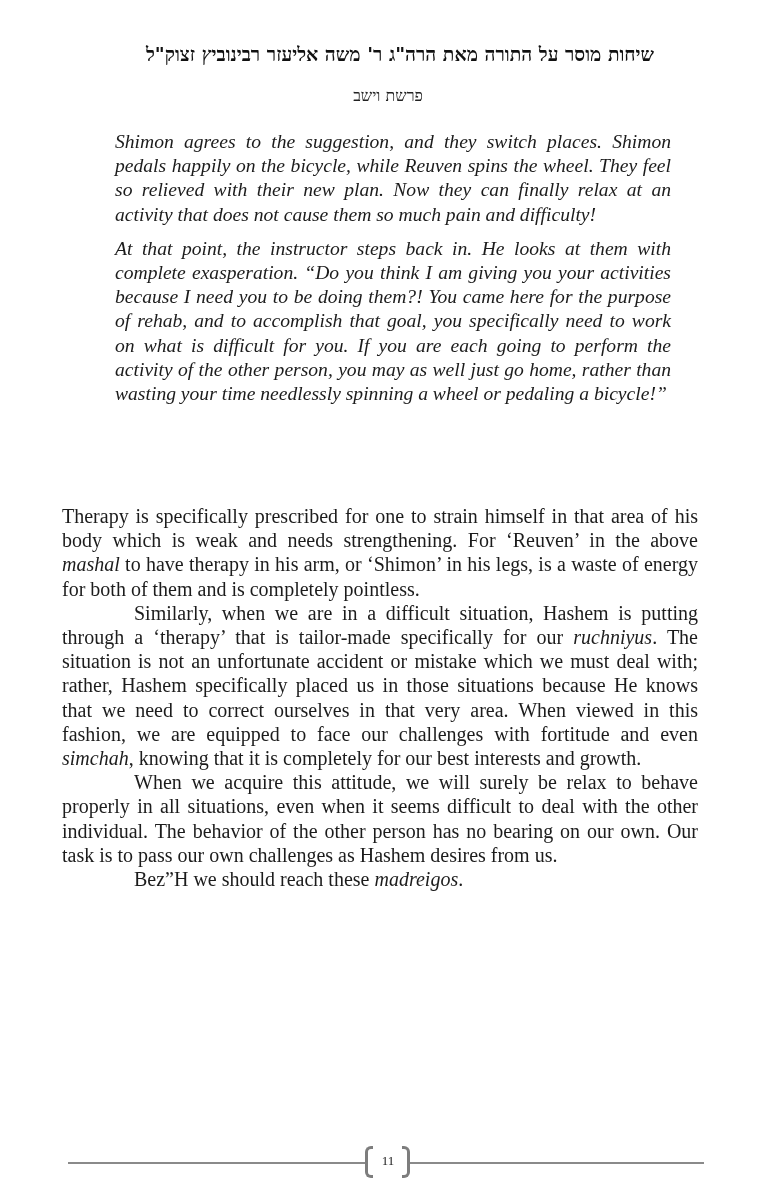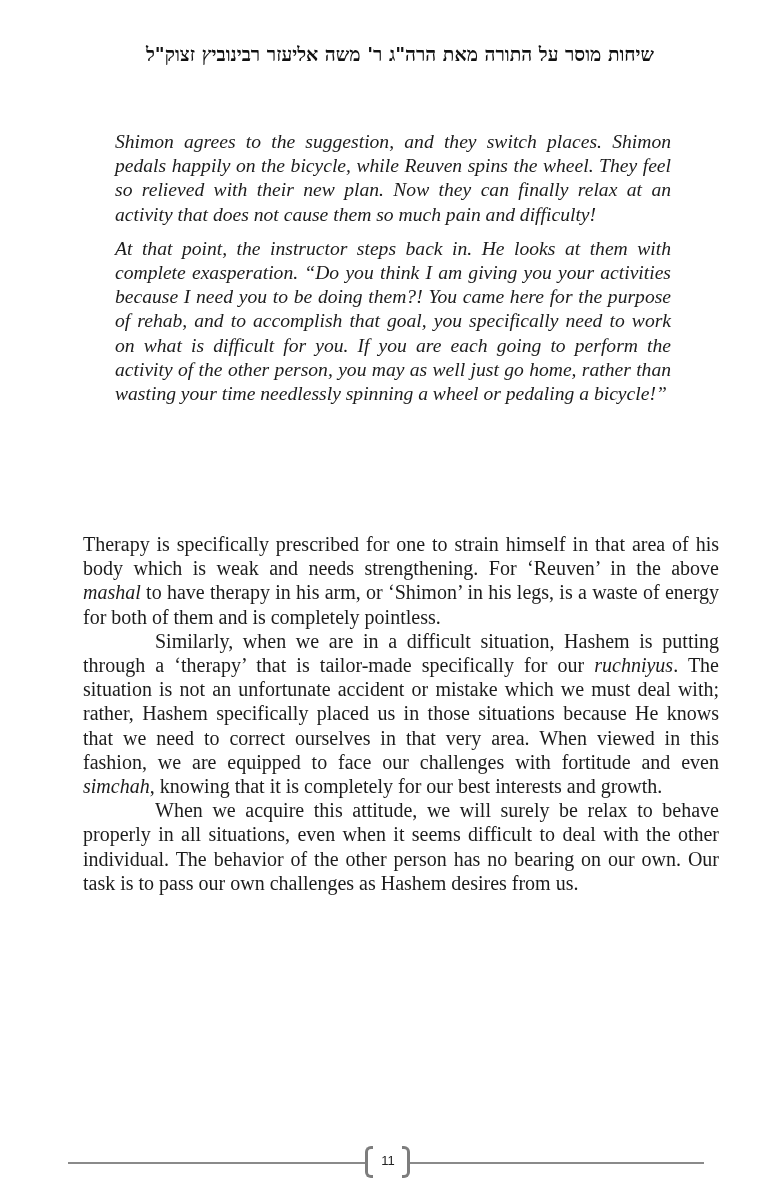--- a/index.html
+++ b/index.html
@@ -16,60 +16,62 @@
       text-align: center; direction: rtl;
       font-family: "DejaVu Serif", serif; font-size: 16px; line-height: 24px; color: #222;
     }
     .story {
       position: absolute; top: 130px; left: 115px; width: 556px;
       font-family: "Liberation Serif", serif; font-style: italic; font-size: 19.6px; line-height: 24.2px;
       text-align: justify; color: #1c1c1c;
     }
     .story p { margin: 0 0 10px 0; }
     .body {
-      position: absolute; top: 504px; left: 83px; width: 636px;
+      position: absolute; top: 504px; left: 62px; width: 636px;
       font-family: "Liberation Serif", serif; font-size: 20px; line-height: 24.2px;
-      text-align: justify; color: #1c1c1c; margin-top: 28px;
+      text-align: justify; color: #1c1c1c;
     }
     .body p { margin: 0; }
     .body p.indent { text-indent: 72px; }
     .body em { font-style: italic; }
     .footer-line-left {
       position: absolute; top: 1162px; left: 68px; width: 300px; height: 2px; background: #8a8a8a;
     }
     .footer-line-right {
       position: absolute; top: 1162px; left: 410px; width: 294px; height: 2px; background: #8a8a8a;
     }
     .page-bracket-left, .page-bracket-right {
       position: absolute; top: 1146px; width: 8px; height: 32px;
       border: 3px solid #7d7d7d; box-sizing: border-box;
     }
     .page-bracket-left { left: 365px; border-right: none; border-radius: 6px 0 0 6px; }
     .page-bracket-right { left: 402px; border-left: none; border-radius: 0 6px 6px 0; }
     .page-number {
       position: absolute; top: 1152px; left: 370px; width: 36px; text-align: center;
-      font-family: Liberation Sans, sans-serif; font-size: 13px; line-height: 18px; color: #222;
+      font-family: Liberation Serif, serif; font-size: 13px; line-height: 18px; color: #222;
     }
   </style>
 </head>
 <body>
 
 <div class="page">
 
   <div class="header-title">שיחות מוסר על התורה מאת הרה"ג ר' משה אליעזר רבינוביץ זצוק"ל</div>
+  <div class="header-sub">פרשת וישב</div>
 
   <div class="story">
     <p>Shimon agrees to the suggestion, and they switch places. Shimon pedals happily on the bicycle, while Reuven spins the wheel. They feel so relieved with their new plan. Now they can finally relax at an activity that does not cause them so much pain and difficulty!</p>
     <p>At that point, the instructor steps back in. He looks at them with complete exasperation. “Do you think I am giving you your activities because I need you to be doing them?! You came here for the purpose of rehab, and to accomplish that goal, you specifically need to work on what is difficult for you. If you are each going to perform the activity of the other person, you may as well just go home, rather than wasting your time needlessly spinning a wheel or pedaling a bicycle!”</p>
   </div>
 
   <div class="body">
     <p><span>Therapy is specifically prescribed for one to strain himself in that area of his body which is weak and needs strengthening. For ‘Reuven’ in the above </span><em>mashal</em><span> to have therapy in his arm, or ‘Shimon’ in his legs, is a waste of energy for both of them and is completely pointless.</span></p>
     <p class="indent"><span>Similarly, when we are in a difficult situation, Hashem is putting through a ‘therapy’ that is tailor-made specifically for our </span><em>ruchniyus</em><span>. The situation is not an unfortunate accident or mistake which we must deal with; rather, Hashem specifically placed us in those situations because He knows that we need to correct ourselves in that very area. When viewed in this fashion, we are equipped to face our challenges with fortitude and even </span><em>simchah</em><span>, knowing that it is completely for our best interests and growth.</span></p>
     <p class="indent">When we acquire this attitude, we will surely be relax to behave properly in all situations, even when it seems difficult to deal with the other individual. The behavior of the other person has no bearing on our own. Our task is to pass our own challenges as Hashem desires from us.</p>
+    <p class="indent"><span>Bez”H we should reach these </span><em>madreigos</em><span>.</span></p>
   </div>
 
   <div class="footer-line-left"></div>
   <div class="page-bracket-left"></div>
   <div class="page-number">11</div>
   <div class="page-bracket-right"></div>
   <div class="footer-line-right"></div>
 
 </div>
 

